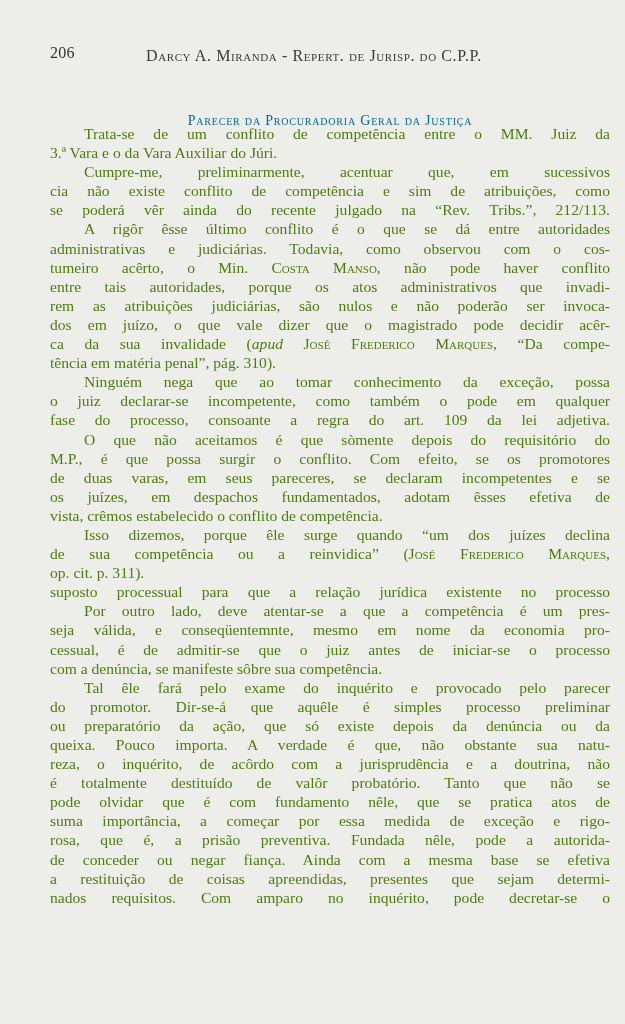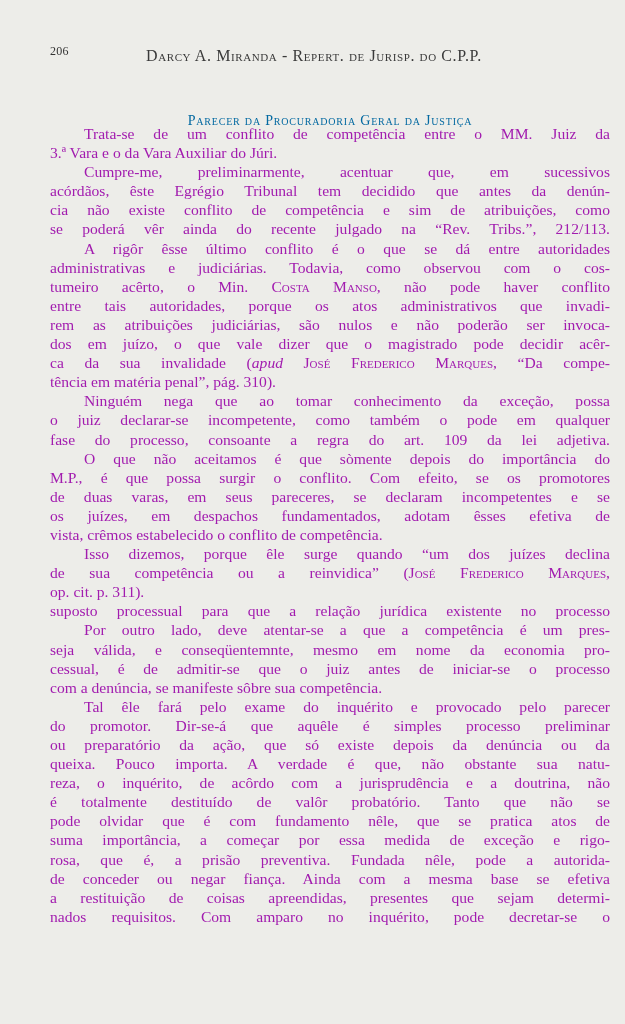--- a/index.html
+++ b/index.html
@@ -27,21 +27,21 @@
       left: 50px;
       width: 560px;
       height: 24px;
       font-size: 14.5px;
       letter-spacing: 0.2px;
     }
     .page-number {
       position: absolute;
       left: 0;
       top: 0;
-      font-size: 12px;
+      font-size: 16px;
       font-family: "Liberation Serif", serif;
       color: #333;
     }
     .running-title {
       position: absolute;
       left: 96px;
       top: 3px;
       font-variant: small-caps;
       font-size: 16px;
       font-family: "Liberation Serif", serif;
@@ -61,21 +61,21 @@
       color: #0369a1;
     }
     .body-text {
       position: absolute;
       top: 124px;
       left: 50px;
       width: 560px;
       font-family: "Liberation Serif", serif;
       font-size: 15.6px;
       line-height: 19.1px;
-      color: #a21caf;
+      color: #4d7c0f;
     }
     .line {
       display: block;
       white-space: nowrap;
       text-align: justify;
       text-align-last: justify;
       height: 19.1px;
       overflow: visible;
     }
     .line.last {
@@ -101,21 +101,20 @@
 
   <div class="body-text">
 
     <div>
       <span class="line indent">Trata-se de um conflito de competência entre o MM. Juiz da</span>
       <span class="line last">3.ª Vara e o da Vara Auxiliar do Júri.</span>
     </div>
 
     <div>
       <span class="line indent">Cumpre-me, preliminarmente, acentuar que, em sucessivos</span>
-      <span class="line">acórdãos, êste Egrégio Tribunal tem decidido que antes da denún-</span>
       <span class="line">cia não existe conflito de competência e sim de atribuições, como</span>
       <span class="line">se poderá vêr ainda do recente julgado na “Rev. Tribs.”, 212/113.</span>
     </div>
 
     <div>
       <span class="line indent">A rigôr êsse último conflito é o que se dá entre autoridades</span>
       <span class="line">administrativas e judiciárias. Todavia, como observou com o cos-</span>
       <span class="line"><span>tumeiro acêrto, o Min. </span><span class="sc">Costa Manso</span><span>, não pode haver conflito</span></span>
       <span class="line">entre tais autoridades, porque os atos administrativos que invadi-</span>
       <span class="line">rem as atribuições judiciárias, são nulos e não poderão ser invoca-</span>
@@ -124,21 +123,21 @@
       <span class="line last">tência em matéria penal”, pág. 310).</span>
     </div>
 
     <div>
       <span class="line indent">Ninguém nega que ao tomar conhecimento da exceção, possa</span>
       <span class="line">o juiz declarar-se incompetente, como também o pode em qualquer</span>
       <span class="line">fase do processo, consoante a regra do art. 109 da lei adjetiva.</span>
     </div>
 
     <div>
-      <span class="line indent">O que não aceitamos é que sòmente depois do importância do</span>
+      <span class="line indent">O que não aceitamos é que sòmente depois do requisitório do</span>
       <span class="line">M.P., é que possa surgir o conflito. Com efeito, se os promotores</span>
       <span class="line">de duas varas, em seus pareceres, se declaram incompetentes e se</span>
       <span class="line">os juízes, em despachos fundamentados, adotam êsses efetiva de</span>
       <span class="line last">vista, crêmos estabelecido o conflito de competência.</span>
     </div>
 
     <div>
       <span class="line indent">Isso dizemos, porque êle surge quando “um dos juízes declina</span>
       <span class="line"><span>de sua competência ou a reinvidica” (</span><span class="sc">José Frederico Marques</span><span>,</span></span>
       <span class="line last">op. cit. p. 311).</span>

